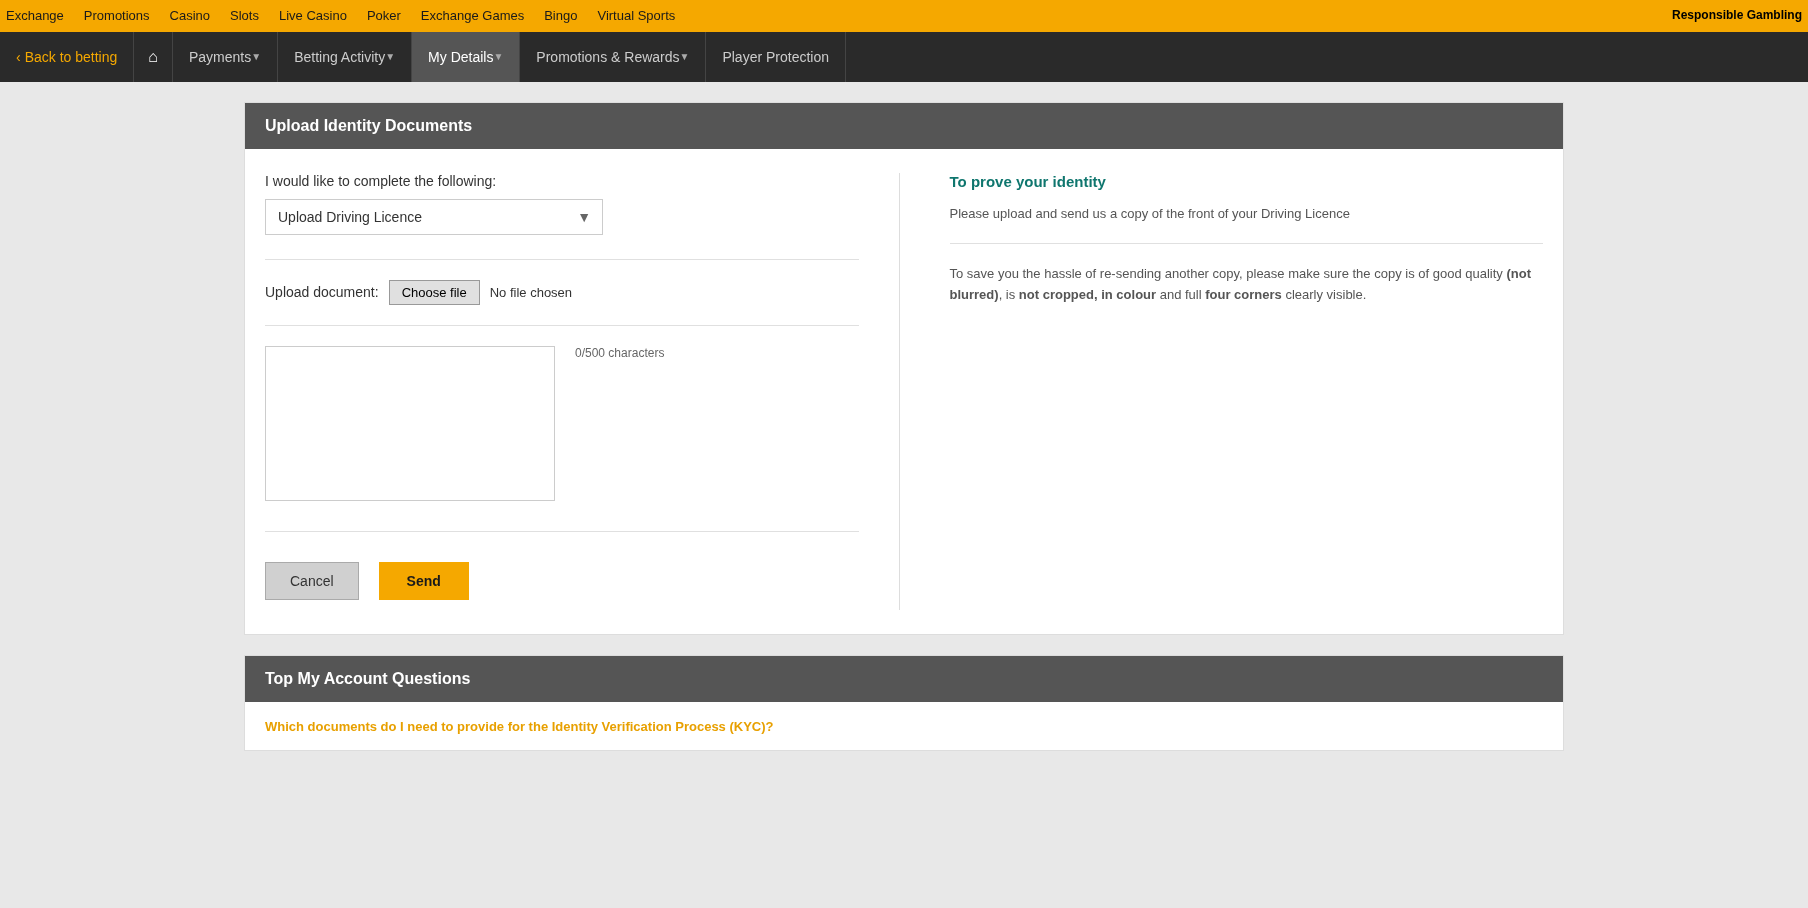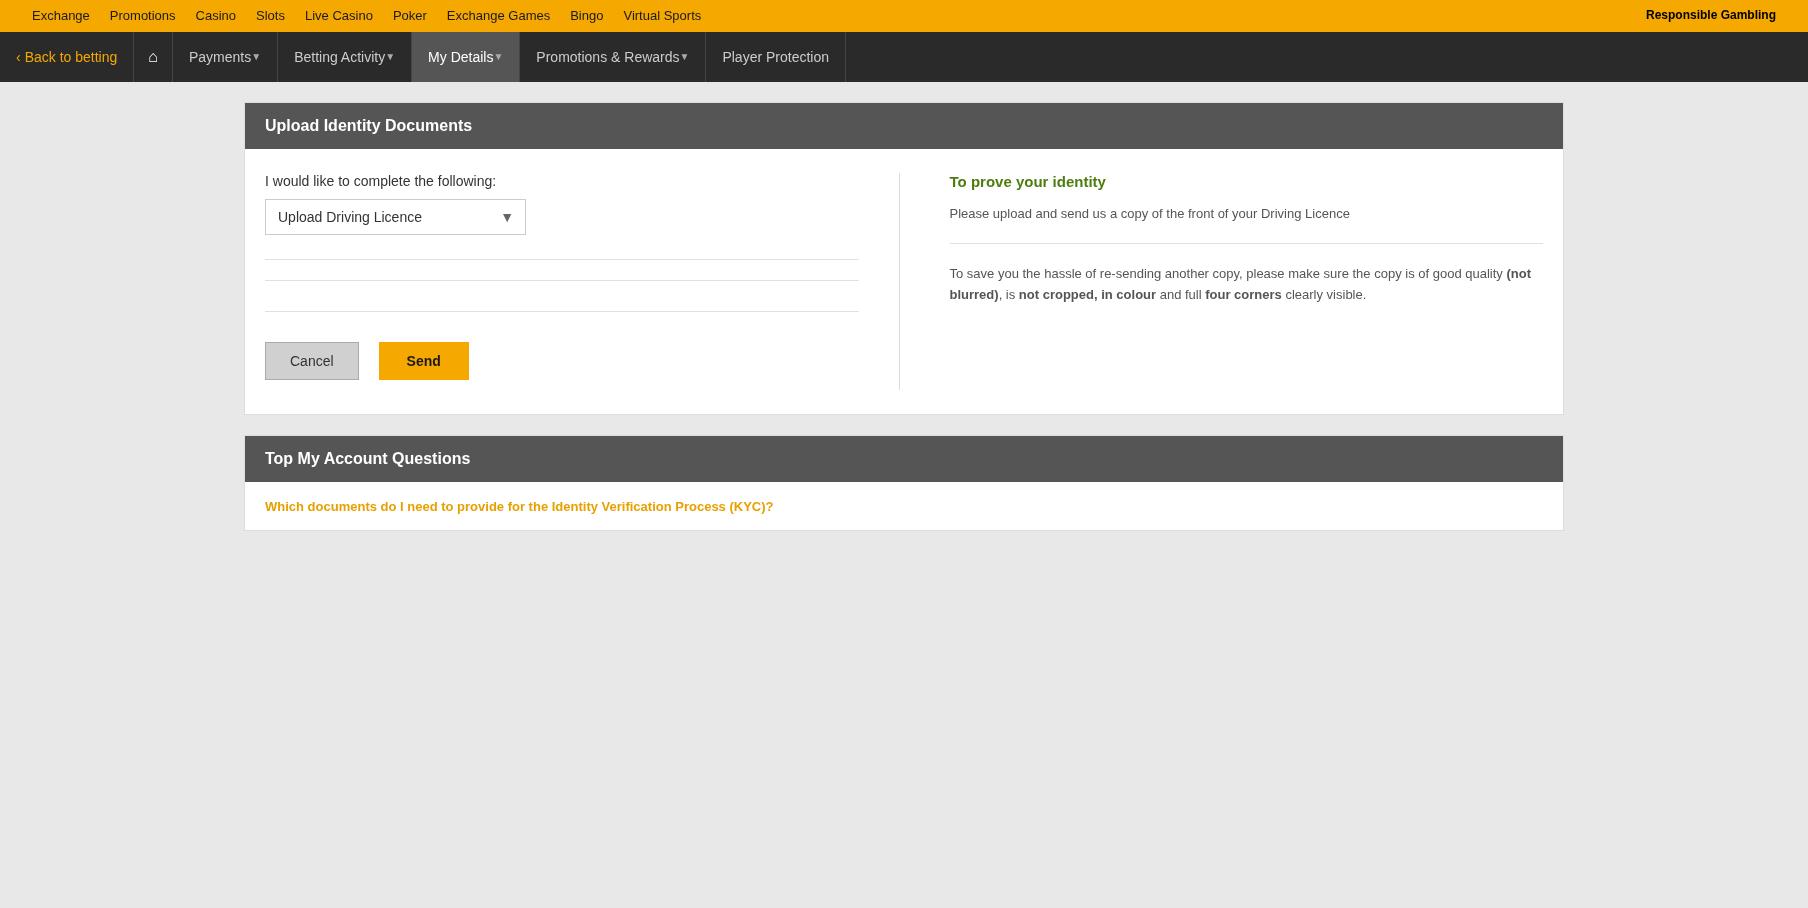--- a/index.html
+++ b/index.html
@@ -1,21 +1,21 @@
 <!DOCTYPE html>
 <html><head>
   <meta charset="utf-8">
   <style>
     * { margin: 0; padding: 0; box-sizing: border-box; }
     body { font-family: Arial, sans-serif; font-size: 14px; background: #e8e8e8; }
 
     
     .top-nav {
       background: #f5a800;
-      padding: 8px 32px;
+      padding: 8px 6px;
       display: flex;
       justify-content: space-between;
       align-items: center;
     }
     .top-nav-links {
       display: flex;
       gap: 20px;
       flex-wrap: wrap;
     }
     .top-nav-links a {
@@ -118,21 +118,21 @@
 
     .form-label {
       font-size: 14px;
       color: #333;
       margin-bottom: 10px;
       display: block;
     }
 
     .dropdown-wrapper {
       position: relative;
-      width: 261px;
+      width: 338px;
       margin-bottom: 24px;
     }
     .dropdown-wrapper select {
       width: 100%;
       padding: 9px 12px;
       border: 1px solid #ccc;
       background: #fff;
       font-size: 14px;
       color: #333;
       appearance: none;
@@ -242,21 +242,21 @@
       font-size: 14px;
       cursor: pointer;
       color: #1a1a1a;
       font-weight: bold;
     }
 
     
     .identity-title {
       font-size: 15px;
       font-weight: bold;
-      color: #4d7c0f;
+      color: #0f766e;
       margin-bottom: 14px;
     }
 
     .identity-text {
       font-size: 13px;
       color: #555;
       margin-bottom: 14px;
       line-height: 1.5;
     }
 
@@ -342,24 +342,33 @@
             <option>Upload Driving Licence</option>
             <option>Upload Passport</option>
             <option>Upload Utility Bill</option>
             <option>Upload Bank Statement</option>
           </select>
           <span class="caret-icon">▼</span>
         </div>
 
         <hr class="divider">
 
+        <div class="upload-row">
+          <span class="upload-label">Upload document:</span>
+          <button class="choose-file-btn">Choose file</button>
+          <span class="no-file-text">No file chosen</span>
+        </div>
 
         <hr class="divider">
 
         <div class="comments-section">
+          <div class="comments-wrapper">
+            <textarea class="comments-textarea" style=""></textarea>
+            <span class="char-count">0/500 characters</span>
+          </div>
         </div>
 
         <div class="form-actions">
           <button class="cancel-btn">Cancel</button>
           <button class="send-btn">Send</button>
         </div>
       </div>
 
       <div class="right-panel">
         <div class="identity-title">To prove your identity</div>

